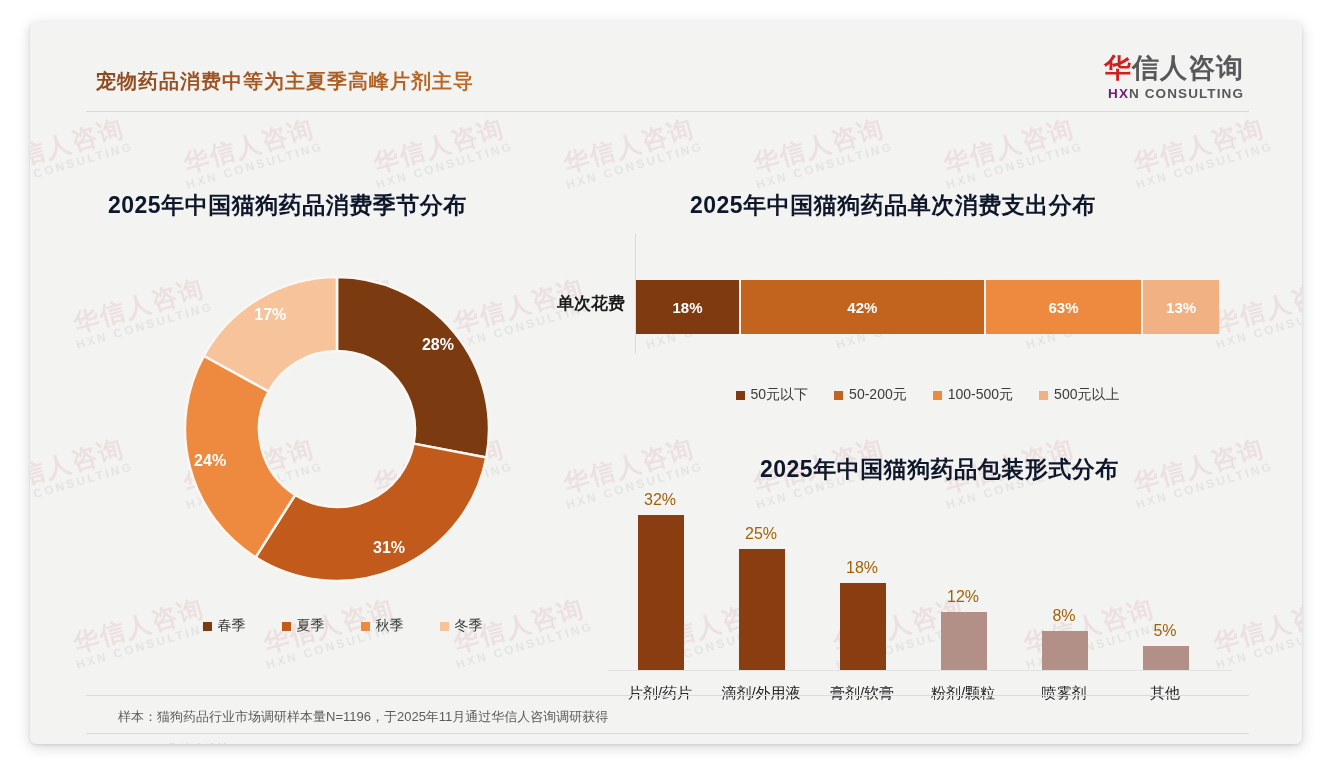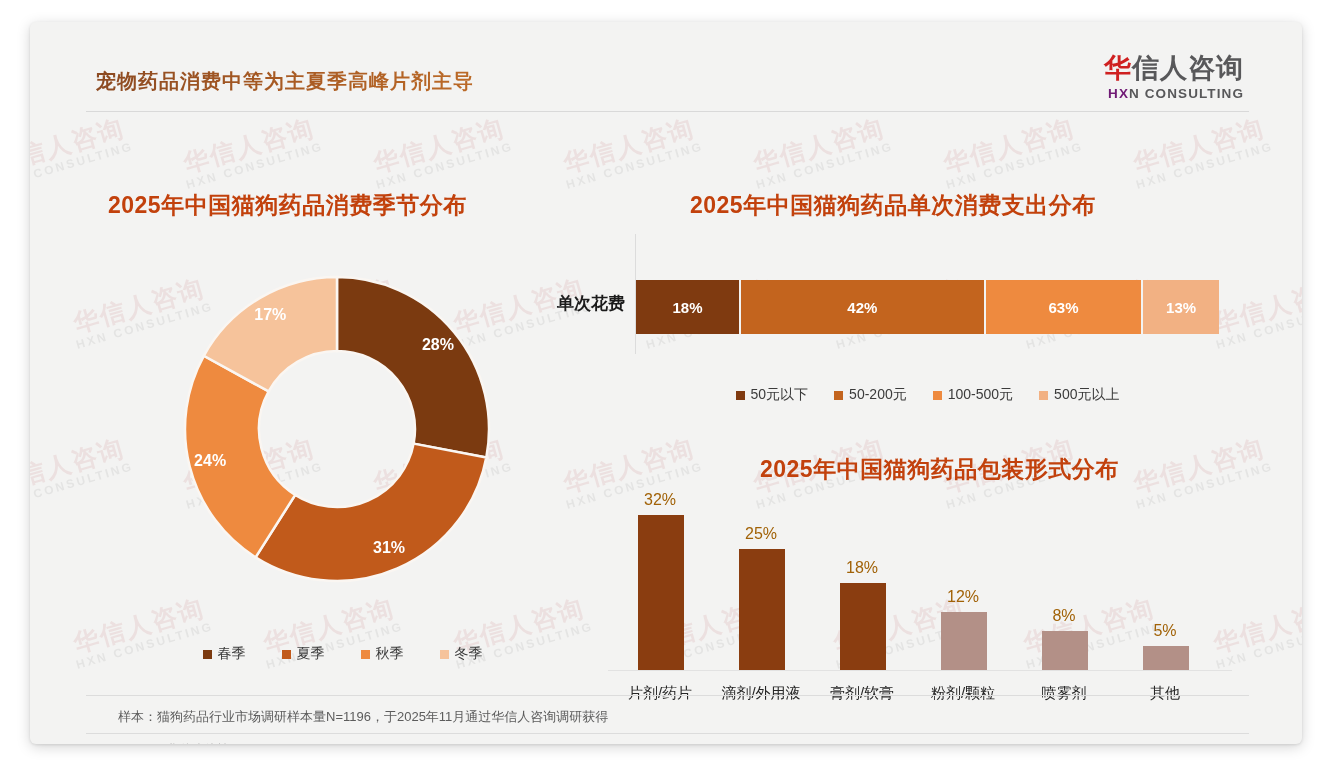--- a/index.html
+++ b/index.html
@@ -110,21 +110,21 @@
   #content {
     position: absolute;
     inset: 0;
     z-index: 2;
   }
 
   .chart-title {
     position: absolute;
     font-size: 23px;
     font-weight: 700;
-    color: #c2410c;
+    color: #0f172a;
     white-space: nowrap;
     letter-spacing: 0.5px;
   }
 
   
   #donut-panel {
     position: absolute;
     left: 55px;
     top: 140px;
     width: 515px;
@@ -148,21 +148,20 @@
     font-family: "Liberation Sans", sans-serif;
   }
   #donut-legend {
     position: absolute;
     left: 0;
     top: 455px;
     width: 515px;
     display: flex;
     justify-content: center;
     gap: 36px;
-    margin-top: 28px;
   }
   .legend-item {
     display: flex;
     align-items: center;
     gap: 6px;
     font-size: 14px;
     color: #3b3b3b;
   }
   .legend-swatch {
     width: 9px;

